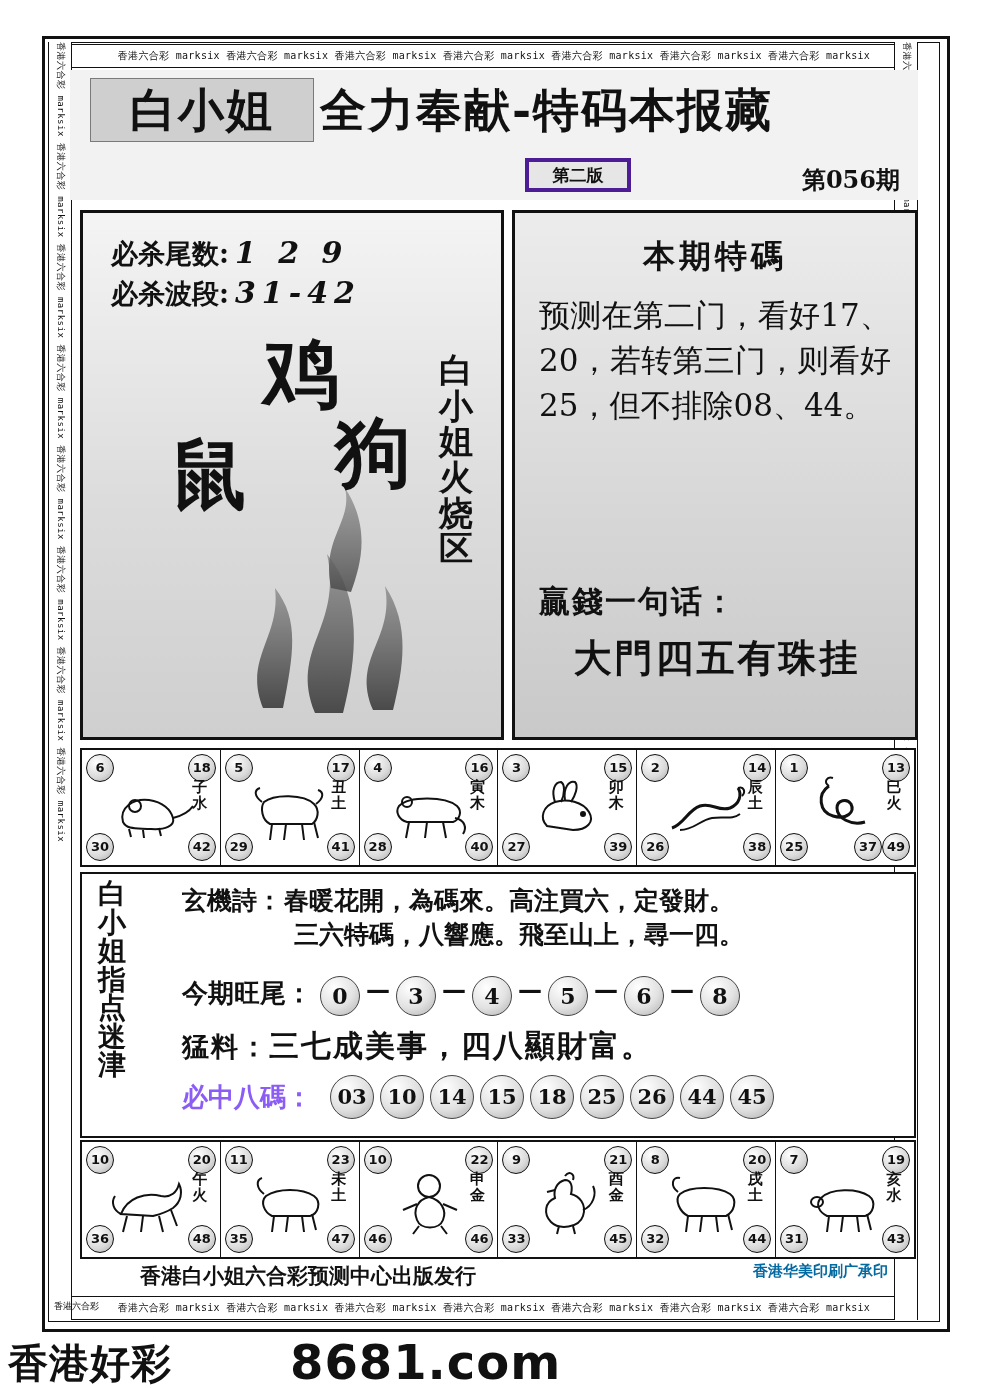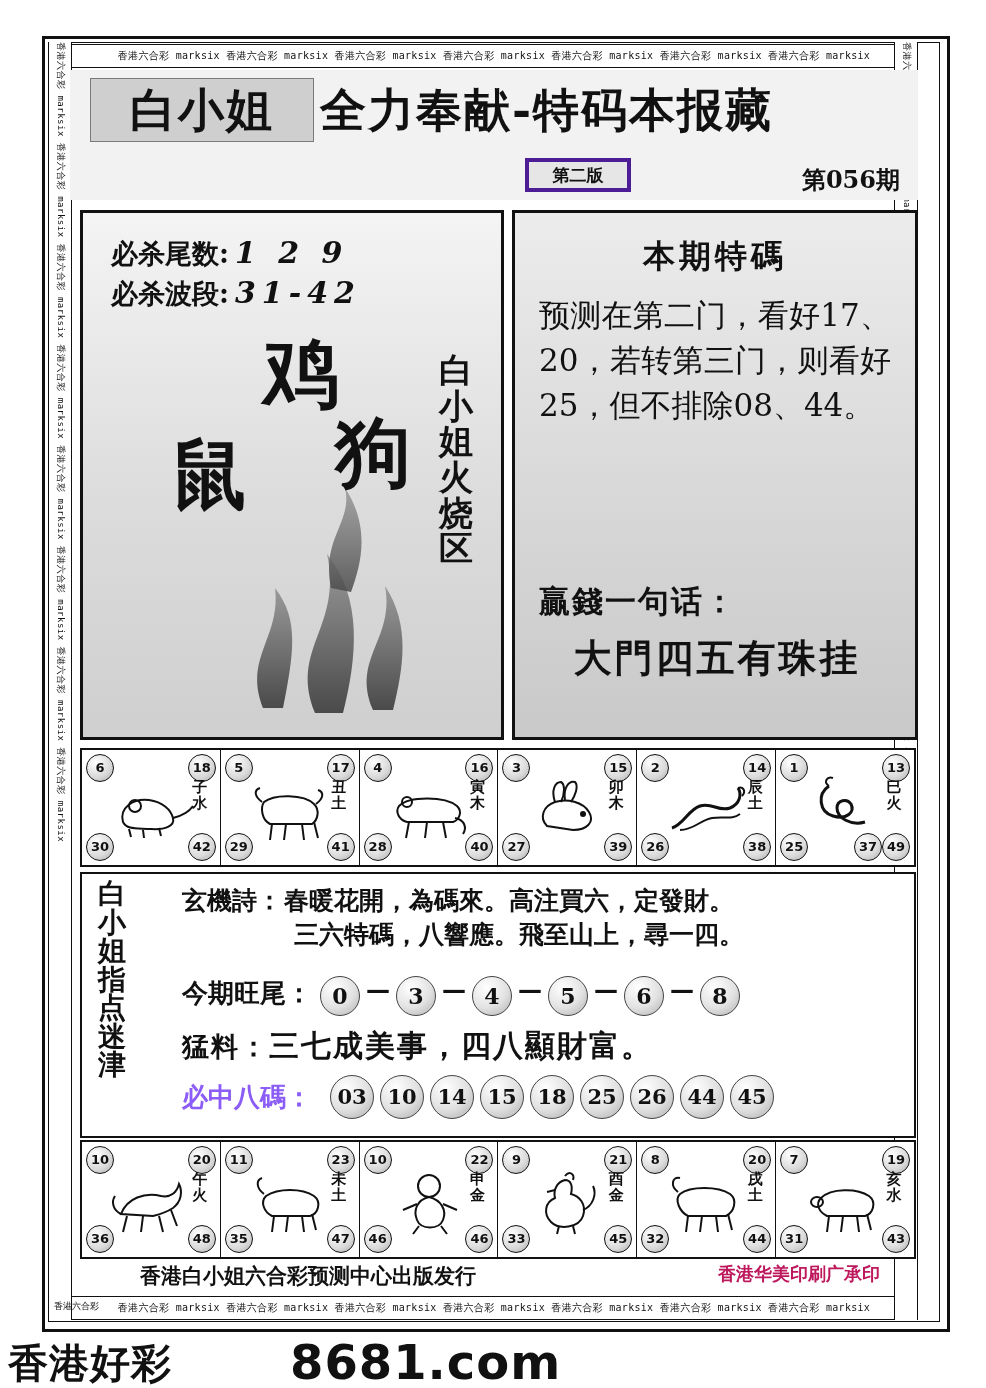--- a/index.html
+++ b/index.html
@@ -110,21 +110,21 @@
 
   .eight-row{position:absolute;left:100px;top:200px;width:730px;height:46px;display:flex;align-items:center;}
   .eight-label{font-family:"DejaVu Serif","Liberation Serif",serif;font-weight:bold;font-size:26px;color:#8b5cf6;margin-right:18px;white-space:nowrap;}
   .eball{width:42px;height:42px;border-radius:50%;border:1px solid #444;margin-right:6px;
     background:radial-gradient(circle at 35% 28%,#ffffff 0%,#e0e0e0 55%,#ababab 100%);
     font-family:"DejaVu Serif","Liberation Serif",serif;font-size:21px;font-weight:bold;color:#111;text-align:center;line-height:42px;}
 
   
   .footer-line{position:absolute;left:80px;top:1262px;width:832px;height:28px;}
   .footer-left{position:absolute;left:60px;top:0;font-family:"DejaVu Serif","Liberation Serif",serif;font-weight:bold;font-size:21px;color:#111;}
-  .footer-right{position:absolute;right:32px;top:0;font-family:"DejaVu Serif","Liberation Serif",serif;font-weight:bold;font-size:18px;color:#be185d;}
+  .footer-right{position:absolute;right:24px;top:0;font-family:"DejaVu Serif","Liberation Serif",serif;font-weight:bold;font-size:15px;color:#0369a1;}
 
   
   .bottom-band{position:absolute;left:0;top:1334px;width:986px;height:54px;background:#fff;}
   .bb-left{position:absolute;left:8px;top:2px;font-family:"DejaVu Serif","Liberation Serif",serif;font-weight:bold;font-size:40px;color:#111;letter-spacing:1px;}
   .bb-right{position:absolute;left:290px;top:0px;font-family:"DejaVu Sans","Liberation Sans",sans-serif;font-weight:bold;font-size:48px;color:#111;letter-spacing:1px;}
 
   .corner-mark{position:absolute;left:54px;top:1300px;font-family:"DejaVu Sans","Liberation Sans",sans-serif;font-size:9px;color:#111;}
 </style>
 </head>
 <body>

